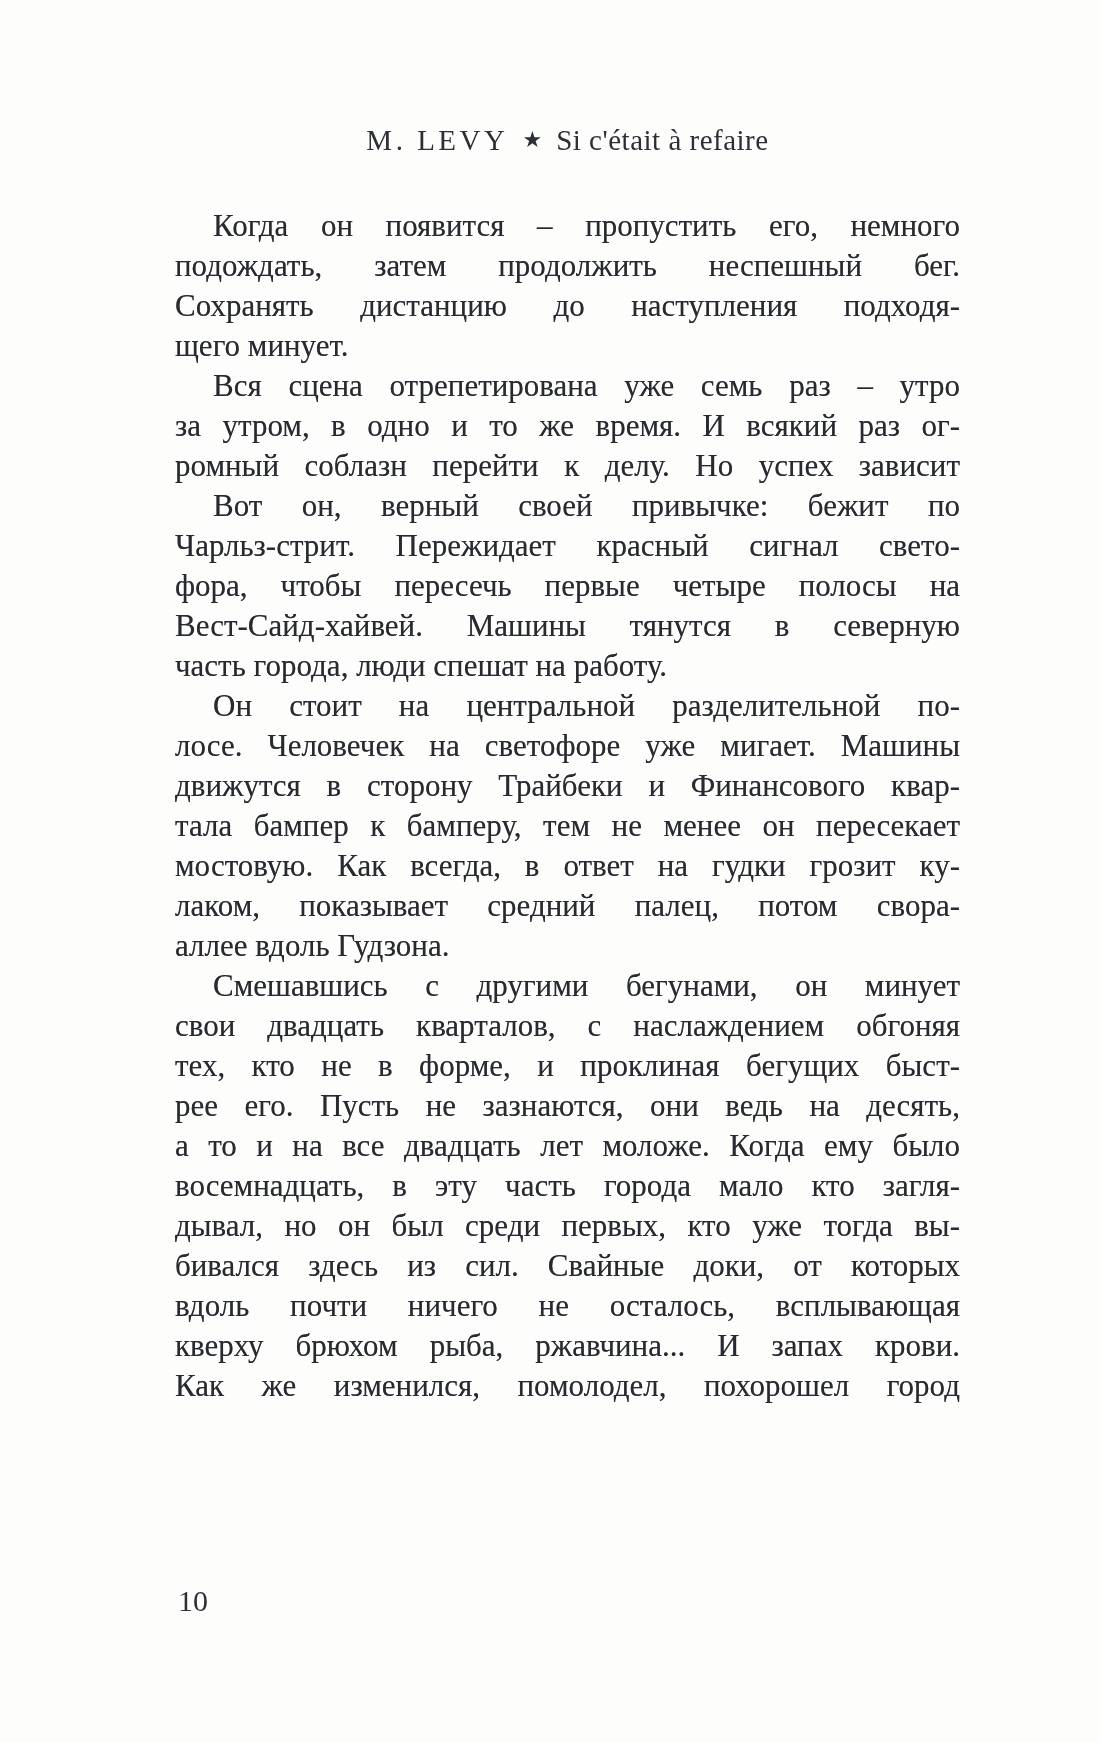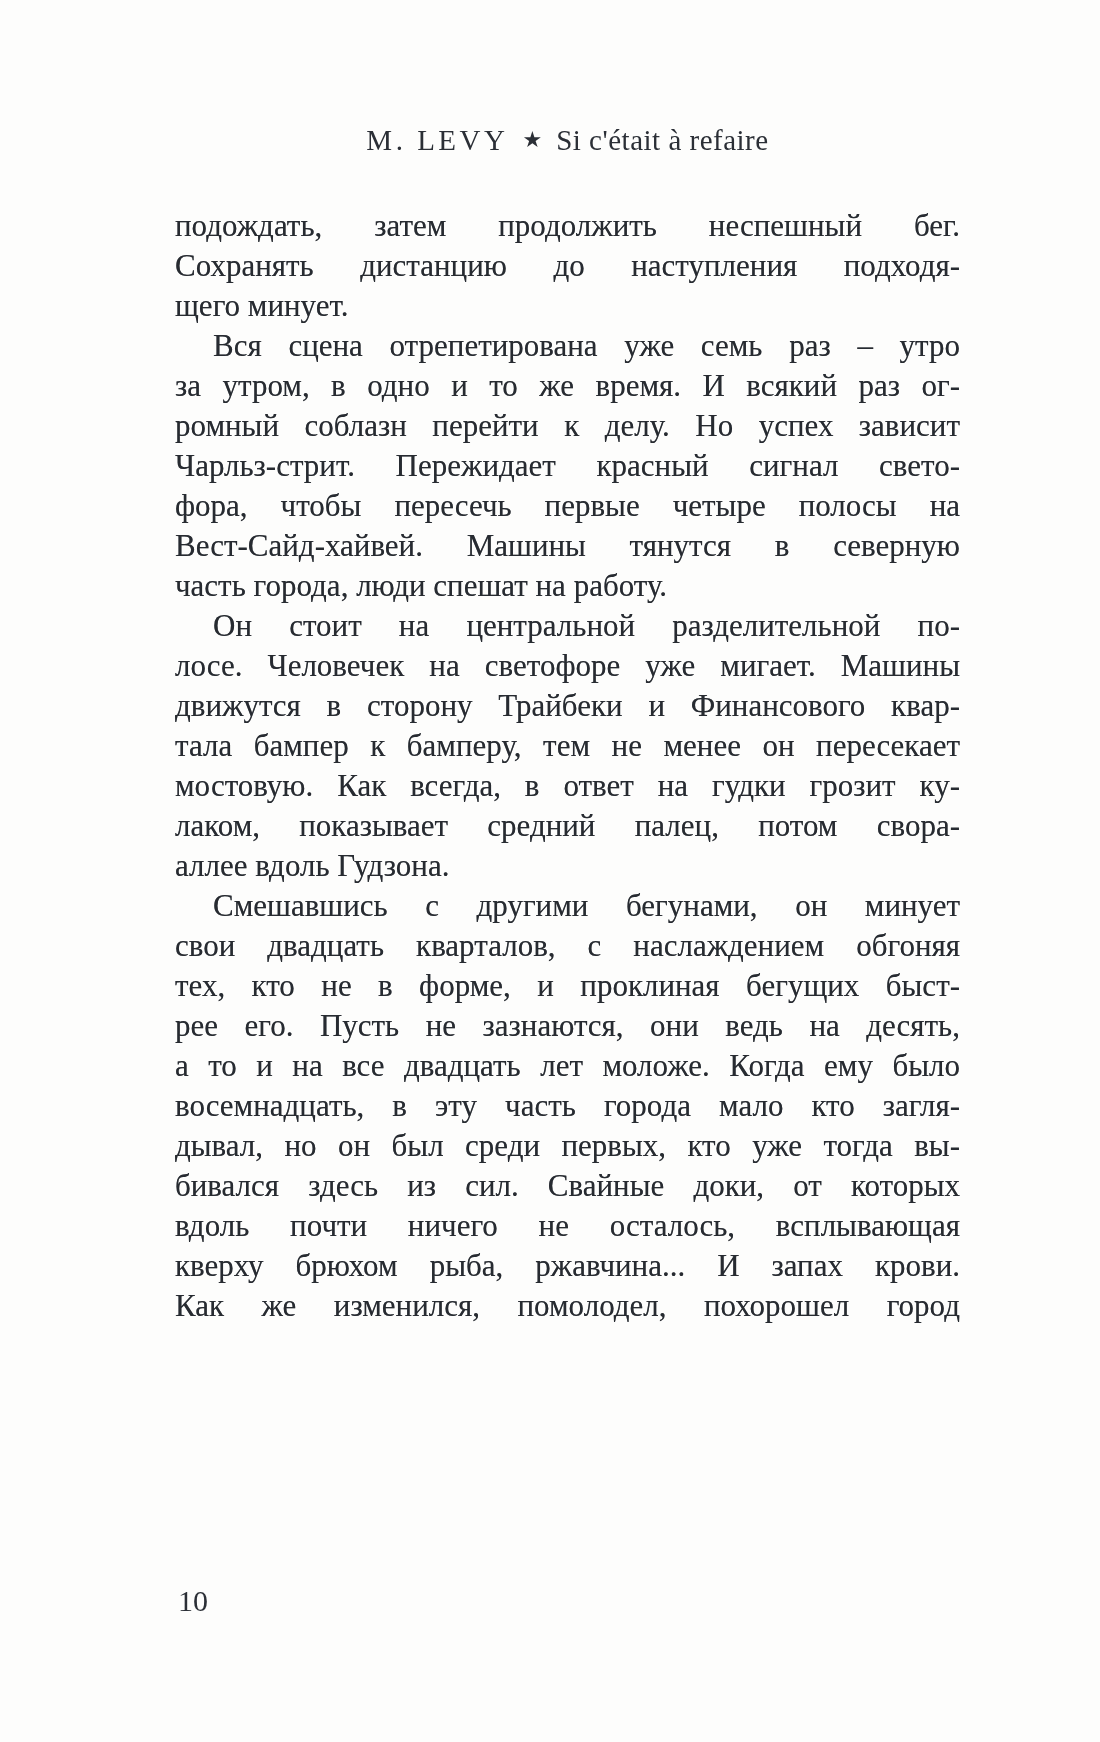--- a/index.html
+++ b/index.html
@@ -60,32 +60,34 @@
 
 <div class="page">
 
   <header class="running-head">
     <span class="author">M. LEVY</span><span class="star">★</span><span class="title">Si c'était à refaire</span>
   </header>
 
   <main class="body-text">
 
     <p class="para">
+      <span class="line first">Когда он появится – пропустить его, немного</span>
       <span class="line">подождать, затем продолжить неспешный бег.</span>
       <span class="line">Сохранять дистанцию до наступления подходя-</span>
       <span class="line lastline">щего минует.</span>
     </p>
 
     <p class="para">
       <span class="line first">Вся сцена отрепетирована уже семь раз – утро</span>
       <span class="line">за утром, в одно и то же время. И всякий раз ог-</span>
       <span class="line">ромный соблазн перейти к делу. Но успех зависит</span>
     </p>
 
     <p class="para">
+      <span class="line first">Вот он, верный своей привычке: бежит по</span>
       <span class="line">Чарльз-стрит. Пережидает красный сигнал свето-</span>
       <span class="line">фора, чтобы пересечь первые четыре полосы на</span>
       <span class="line">Вест-Сайд-хайвей. Машины тянутся в северную</span>
       <span class="line lastline">часть города, люди спешат на работу.</span>
     </p>
 
     <p class="para">
       <span class="line first">Он стоит на центральной разделительной по-</span>
       <span class="line">лосе. Человечек на светофоре уже мигает. Машины</span>
       <span class="line">движутся в сторону Трайбеки и Финансового квар-</span>

